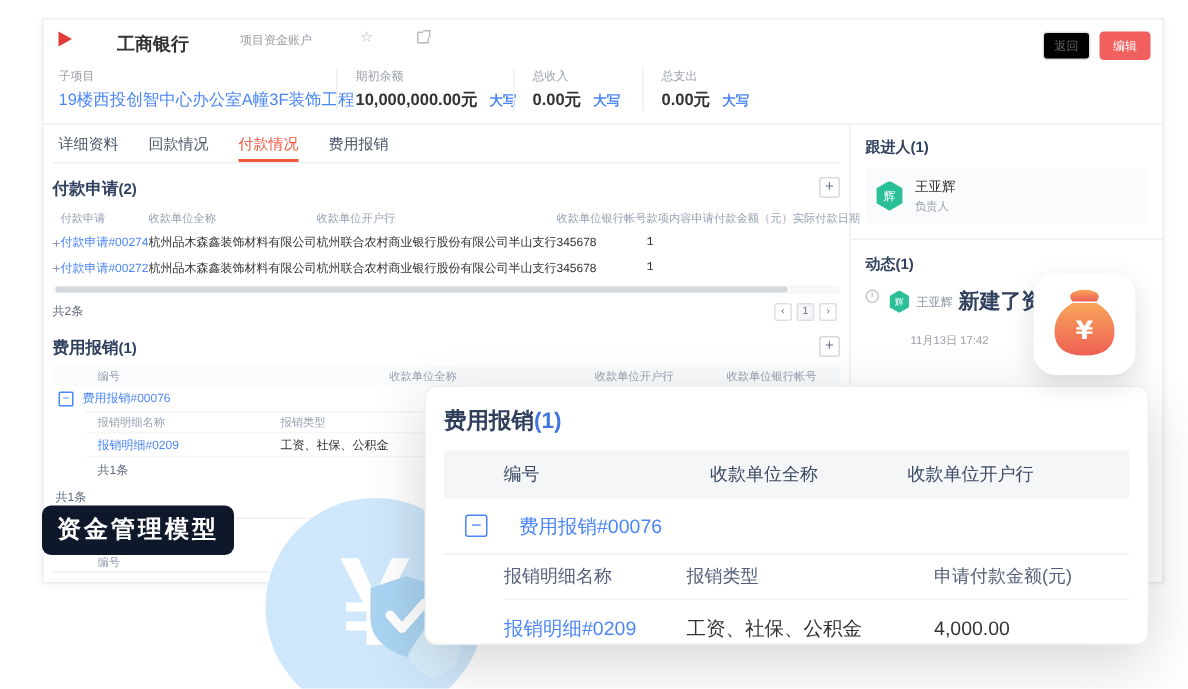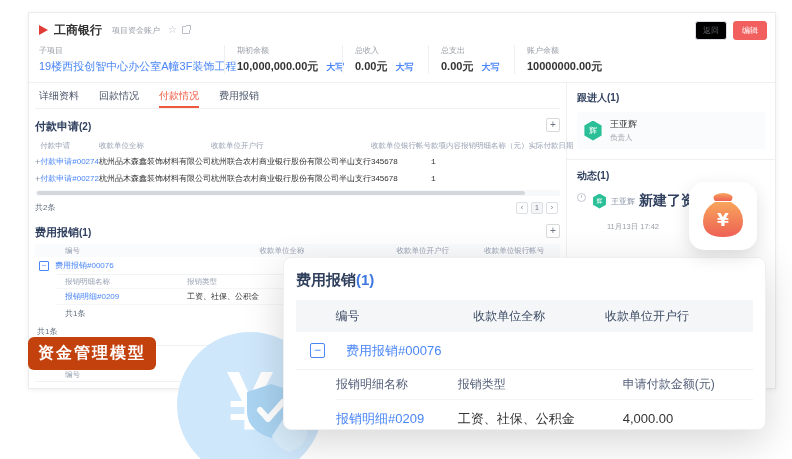--- a/index.html
+++ b/index.html
@@ -2,21 +2,21 @@
 <html><head>
 <meta charset="utf-8">
 <style>
   * { margin:0; padding:0; box-sizing:border-box; }
   html,body { width:792px; height:459px; background:#fff; font-family:"Liberation Sans","DejaVu Sans",sans-serif; overflow:hidden; position:relative; }
 
   .card { position:absolute; left:28px; top:12px; width:748px; height:377px;
           background:#fff; border:1px solid #ececec; box-shadow:0 1px 5px rgba(0,0,0,.06); z-index:1; }
 
   
-  .topbar { display:flex; align-items:center; padding:8px 10px 4px 10px; height:30px; position:relative; }
+  .topbar { display:flex; align-items:flex-start; padding:8px 10px 4px 10px; height:30px; position:relative;gap:24px; }
   .brand-arrow { width:0; height:0; border-left:9px solid #e23c39; border-top:5px solid transparent; border-bottom:5px solid transparent; margin-right:6px; }
   .bank-name { font-size:12px; font-weight:bold; color:#333; margin-right:10px; }
   .subtitle { font-size:8px; color:#9aa0a8; margin-right:8px; }
   .star { font-size:10px; color:#b8bcc4; margin-right:5px; line-height:1; cursor:pointer; }
   .expand-ic { width:8px; height:8px; border:1px solid #b8bcc4; border-radius:1px; position:relative; }
   .expand-ic:after { content:""; position:absolute; right:-2px; top:-2px; width:4px; height:4px; border-top:1px solid #b8bcc4; border-right:1px solid #b8bcc4; background:#fff; }
   .topbar-btns { position:absolute; right:8px; top:8px; display:flex; gap:6px; }
   .btn-back { font-size:8px; color:#606266; background:#000000; border:1px solid #dcdfe6; border-radius:3px; padding:3px 7px; cursor:pointer; }
   .btn-edit { font-size:8px; color:#fff; background:#f25f5f; border:1px solid #f25f5f; border-radius:3px; padding:3px 8px; cursor:pointer; }
 
@@ -94,21 +94,21 @@
   .sb-divider { border-top:1px solid #eef0f2; margin:10px -10px 9px -10px; }
   .act-item { display:flex; align-items:flex-start; gap:6px; }
   .clock-ic { width:9px; height:9px; border:1px solid #c3c8cf; border-radius:50%; margin-top:3px; position:relative; flex-shrink:0; }
   .clock-ic:after { content:""; position:absolute; left:3px; top:1px; width:1px; height:3px; background:#c3c8cf; }
   .act-user { font-size:8px; color:#8a94a6; margin:0 4px; }
   .act-text { font-size:14px; color:#30405f; font-weight:bold;text-align:right; }
   .act-line { display:flex; align-items:center; margin-top:2px; }
   .act-time { font-size:7.5px; color:#9aa0a8; margin:12px 0 0 30px; }
 
   
-  .badge-label { position:absolute; left:28px; top:337px; z-index:8; background:#c2410c; color:#fff;
+  .badge-label { position:absolute; left:28px; top:337px; z-index:8; background:#0f172a; color:#fff;
                  font-size:16px; font-weight:bold; letter-spacing:2px; padding:6px 10px; border-radius:6px; }
 
   .watermark { position:absolute; left:177px; top:332px; z-index:5; }
   .wm-circle { width:146px; height:146px; border-radius:50%; background:#cfe7fb; display:flex; align-items:center; justify-content:center; }
   .wm-yen { color:#fff; font-size:84px; font-weight:bold; line-height:1; margin-top:-8px; }
   .wm-shield { position:absolute; left:68px; top:50px; }
 
   .moneybag-card { position:absolute; left:689px; top:182px; width:68px; height:68px; background:#fff; border-radius:15px;
                    box-shadow:0 6px 18px rgba(0,0,0,.13); z-index:11; display:flex; align-items:center; justify-content:center; }
 
@@ -153,24 +153,20 @@
       <div class="f-value"><span>10,000,000.00元</span><span class="f-action">大写</span></div>
     </div>
     <div class="field fw3">
       <div class="f-label">总收入</div>
       <div class="f-value"><span>0.00元</span><span class="f-action">大写</span></div>
     </div>
     <div class="field fw4">
       <div class="f-label">总支出</div>
       <div class="f-value"><span>0.00元</span><span class="f-action">大写</span></div>
     </div>
-    <div class="field">
-      <div class="f-label">账户余额</div>
-      <div class="f-value">10000000.00元</div>
-    </div>
   </div>
 
   <div class="card-body">
     <div class="main-col">
 
       <div class="tabbar">
         <div class="tab">详细资料</div>
         <div class="tab">回款情况</div>
         <div class="tab active">付款情况</div>
         <div class="tab">费用报销</div>
@@ -183,21 +179,21 @@
 
       <table class="tbl">
         <tbody>
             <tr class="hrow">
           <th class="cell pr-c0"></th>
           <th class="cell pr-c1">付款申请</th>
           <th class="cell pr-c2">收款单位全称</th>
           <th class="cell pr-c3">收款单位开户行</th>
           <th class="cell pr-c4">收款单位银行帐号</th>
           <th class="cell pr-c5">款项内容</th>
-          <th class="cell pr-c6">报销明细名称（元）</th>
+          <th class="cell pr-c6">申请付款金额（元）</th>
           <th class="cell pr-c7">实际付款日期</th>
         </tr>
         <tr class="drow">
           <td class="cell pr-c0 plus-exp">+</td>
           <td class="cell pr-c1 link">付款申请#00274</td>
           <td class="cell pr-c2">杭州品木森鑫装饰材料有限公司</td>
           <td class="cell pr-c3">杭州联合农村商业银行股份有限公司半山支行</td>
           <td class="cell pr-c4">345678</td>
           <td class="cell pr-c5">1</td>
           <td class="cell pr-c6"></td>

